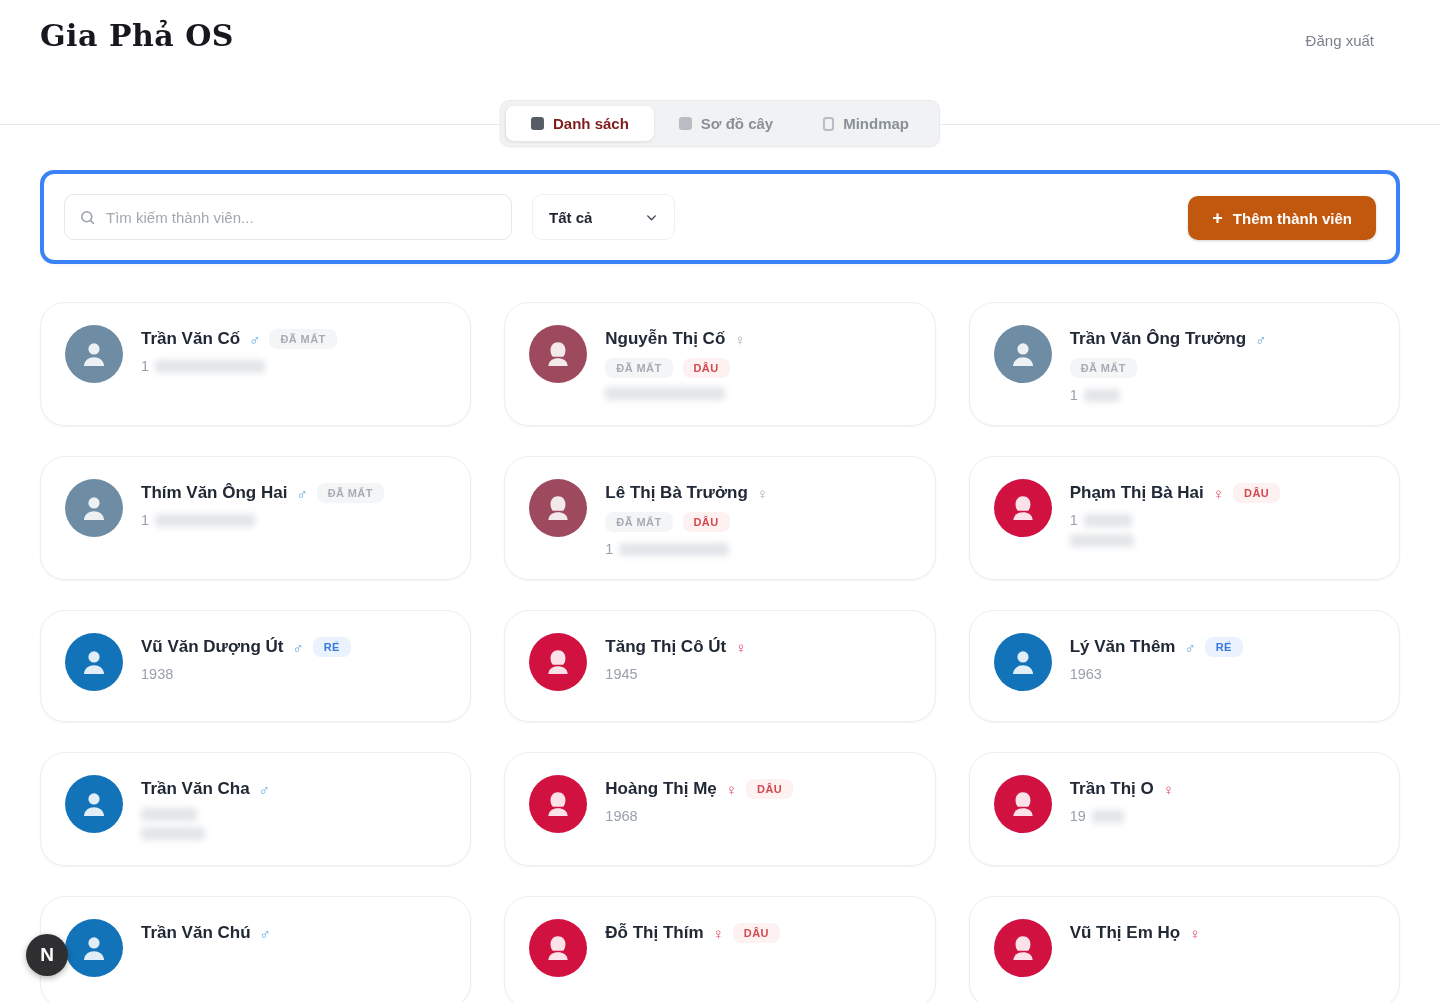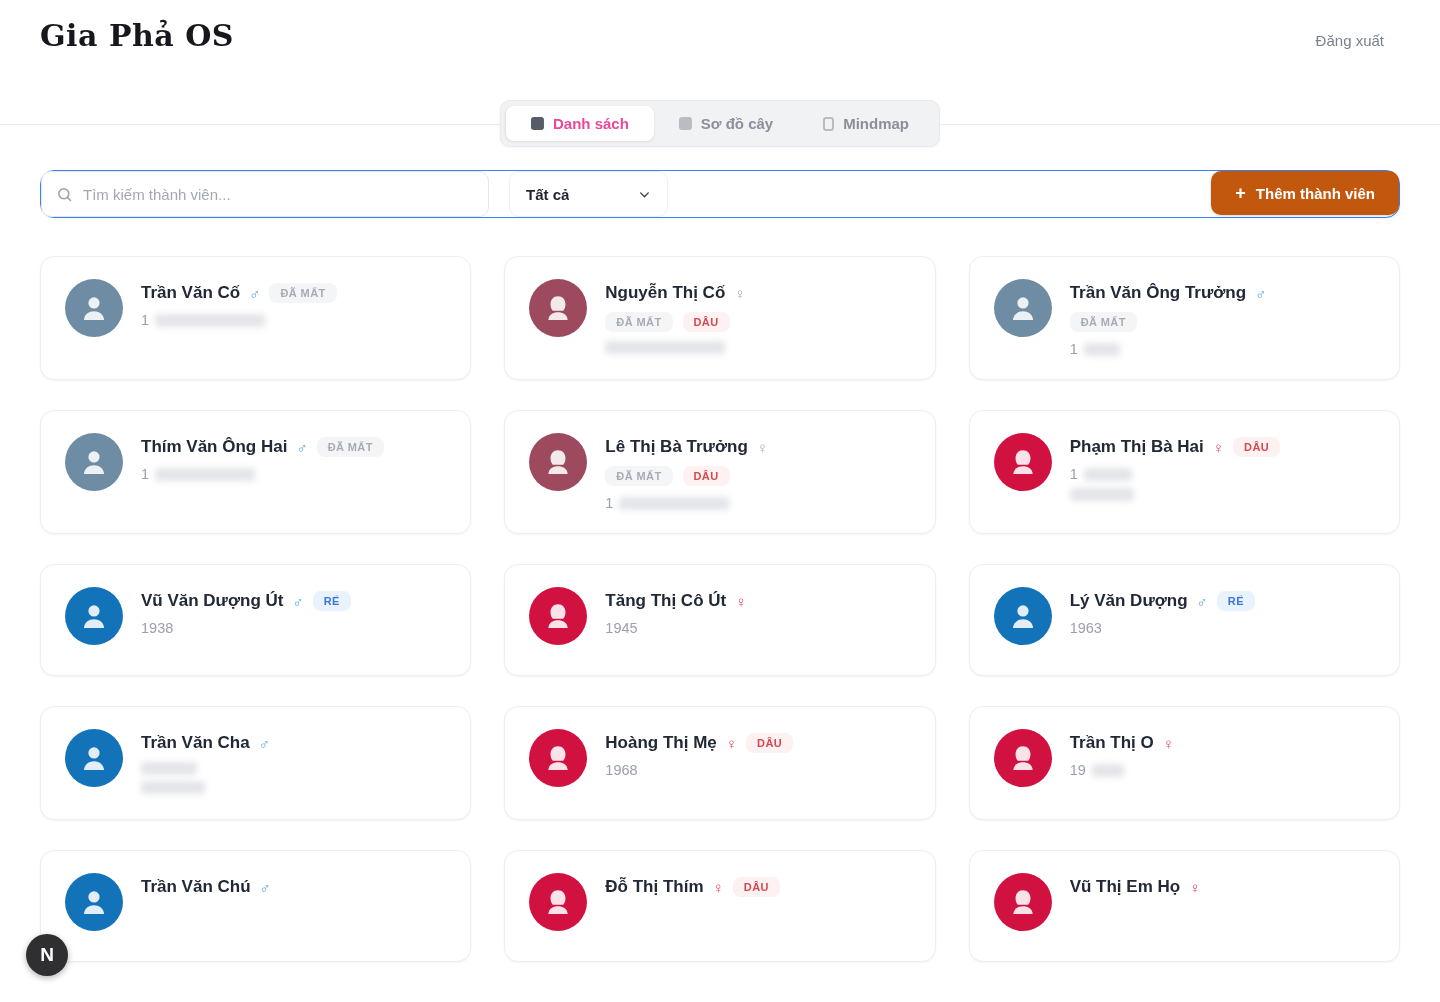--- a/index.html
+++ b/index.html
@@ -3,58 +3,58 @@
 <meta charset="utf-8">
 <style>
   * { margin:0; padding:0; box-sizing:border-box; }
   html,body { width:1440px; height:1002px; overflow:hidden; background:#ffffff;
               font-family:"Liberation Sans", sans-serif; color:#212936; }
 
   
   .header { position:relative; height:125px; border-bottom:1px solid #e7e9ec; background:#fff; }
   .logo { position:absolute; left:40px; top:18px; font-family:"DejaVu Serif", serif;
           font-weight:700; font-size:30px; letter-spacing:.5px; color:#16181d; }
-  .logout { position:absolute; right:56px; top:32px; font-size:15px; color:#7b828c; cursor:pointer; }
+  .logout { position:absolute; right:66px; top:32px; font-size:15px; color:#7b828c; cursor:pointer; }
 
   .tabs { position:absolute; left:50%; transform:translateX(-50%); top:100px;
           display:flex; background:#f1f2f4; border:1px solid #e8eaed; border-radius:10px;
           padding:5px; box-shadow:0 1px 2px rgba(0,0,0,.04); }
   .tab { display:flex; align-items:center; gap:9px; padding:9px 25px; font-size:15px;
          font-weight:600; color:#8a9099; border-radius:8px; cursor:pointer; white-space:nowrap; }
-  .tab.active { background:#fff; color:#ec4899; box-shadow:0 1px 3px rgba(0,0,0,.09); }
+  .tab.active { background:#fff; color:#7f1d1d; box-shadow:0 1px 3px rgba(0,0,0,.09); }
   .tab-ic { width:13px; height:13px; border-radius:3px; background:#b9bdc3; flex:none; }
   .tab.active .tab-ic { background:#565d66; }
   .tab-ic.outline { background:transparent; border:2px solid #b9bdc3; width:11px; height:14px; border-radius:3px; }
 
   
-  .filter-card { margin:45px 40px 0; border:1px solid #3b82f6; border-radius:14px;
-                 display:flex; align-items:flex-start; gap:20px;
+  .filter-card { margin:45px 40px 0; border:4px solid #3b82f6; border-radius:14px;
+                 padding:20px; display:flex; align-items:flex-end; gap:20px;
                  box-shadow:0 1px 3px rgba(0,0,0,.04); background:#fff; }
   .search-box { width:448px; height:46px; border:1px solid #e5e7eb; border-radius:10px;
                 display:flex; align-items:center; padding:0 14px; gap:10px; background:#fff; }
   .search-box svg { flex:none; }
   .search-box input { border:none; outline:none; font-size:15px; color:#374151; width:100%;
                       font-family:"Liberation Sans", sans-serif; background:transparent; }
   .search-box input::placeholder { color:#a2a8b1; }
   .dropdown { height:46px; display:flex; align-items:center; justify-content:space-between;
               padding:0 16px; border:1px solid #eef0f3; border-radius:10px; background:#fff;
               font-size:15px; font-weight:600; color:#1f2430; cursor:pointer; }
-  .dd-relation { width:159px; }
+  .dd-relation { width:143px; }
   .dd-sort { width:236px; }
   .dd-value { white-space:nowrap; overflow:hidden; max-width:172px; }
   .chev { flex:none; margin-left:8px; }
   .add-btn { margin-left:auto; height:44px; padding:0 24px; background:#c2580e; color:#fff;
              border:none; border-radius:10px; font-size:15px; font-weight:600; cursor:pointer;
              display:flex; align-items:center; gap:10px; box-shadow:0 1px 3px rgba(0,0,0,.18);
              font-family:"Liberation Sans", sans-serif; }
   .add-plus { font-size:18px; font-weight:600; line-height:1; }
 
   
   .grid { margin:38px 40px 0; display:grid; grid-template-columns:repeat(3,1fr); gap:30px 33px; }
-  .card { background:#fff; border:1px solid #eceef1; border-radius:14px; min-height:112px;
+  .card { background:#fff; border:1px solid #eceef1; border-radius:25px; min-height:112px;
           box-shadow:0 1px 2px rgba(17,24,39,.05); padding:22px 24px; display:flex; gap:18px;
           cursor:pointer; }
   .avatar { width:58px; height:58px; border-radius:50%; flex:none; display:flex;
             align-items:center; justify-content:center; }
   .avatar svg { width:32px; height:32px; fill:rgba(255,255,255,.88); }
   .card.male.deceased   .avatar { background:#6e8ca3; }
   .card.female.deceased .avatar { background:#9d4a5f; }
   .card.male.living     .avatar { background:#1373b9; }
   .card.female.living   .avatar { background:#d11241; }
   .info { flex:1; padding-top:4px; min-width:0; }
@@ -327,21 +327,21 @@
   <div class="card male living">
     <div class="avatar">
       <svg class="av-male" viewBox="0 0 24 24" style="display: block;">
         <circle cx="12" cy="8.2" r="4.2"></circle>
         <path d="M4.5 20.5c.6-3.8 3.7-6 7.5-6s6.9 2.2 7.5 6v.5h-15z"></path>
       </svg>
 
     </div>
     <div class="info">
       <div class="row1">
-        <span class="name">Lý Văn Dượng</span>
+        <span class="name">Lý Văn Thêm</span>
         <span class="gender">♂</span>
         <span class="badges-inline" style="display:flex;gap:10px;">
             <span class="badge badge-re">RỂ</span>
           </span>
       </div>
 
       <div class="years">1963</div>
     </div>
   </div>
 

